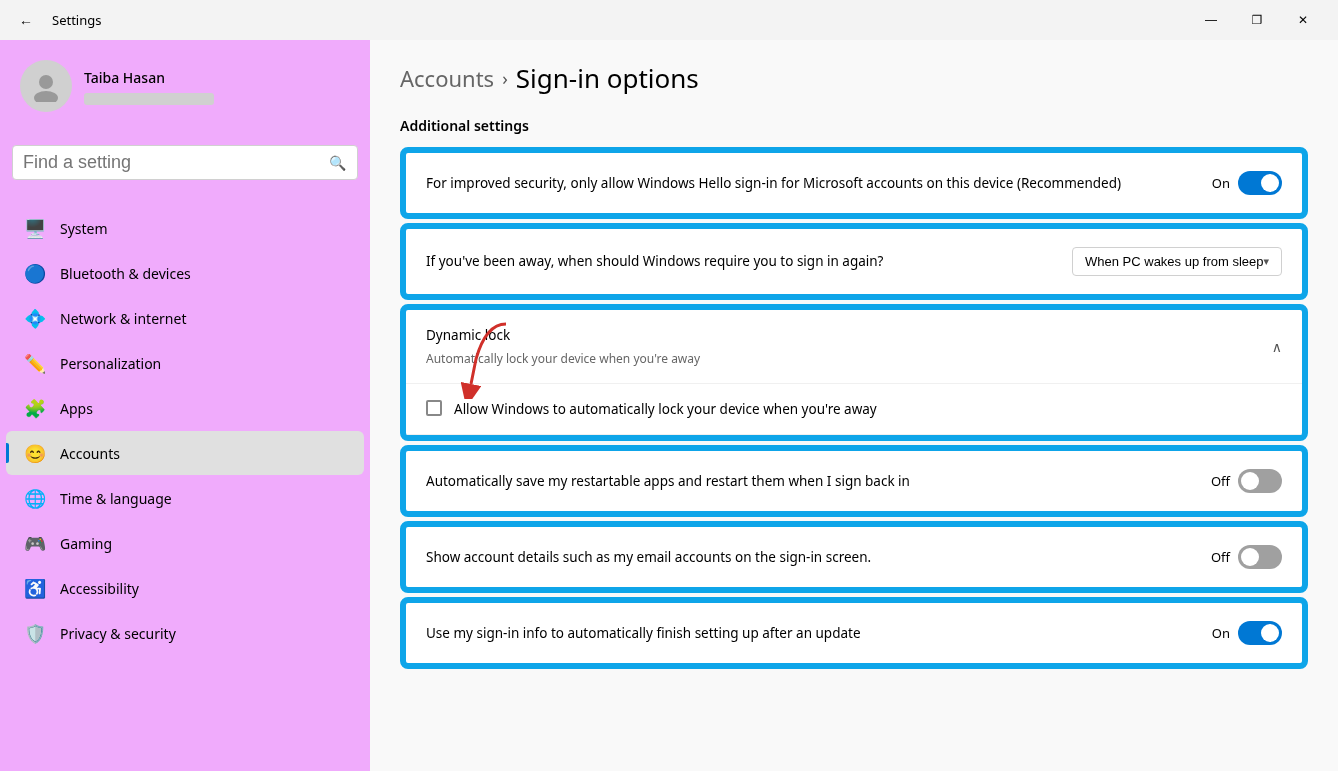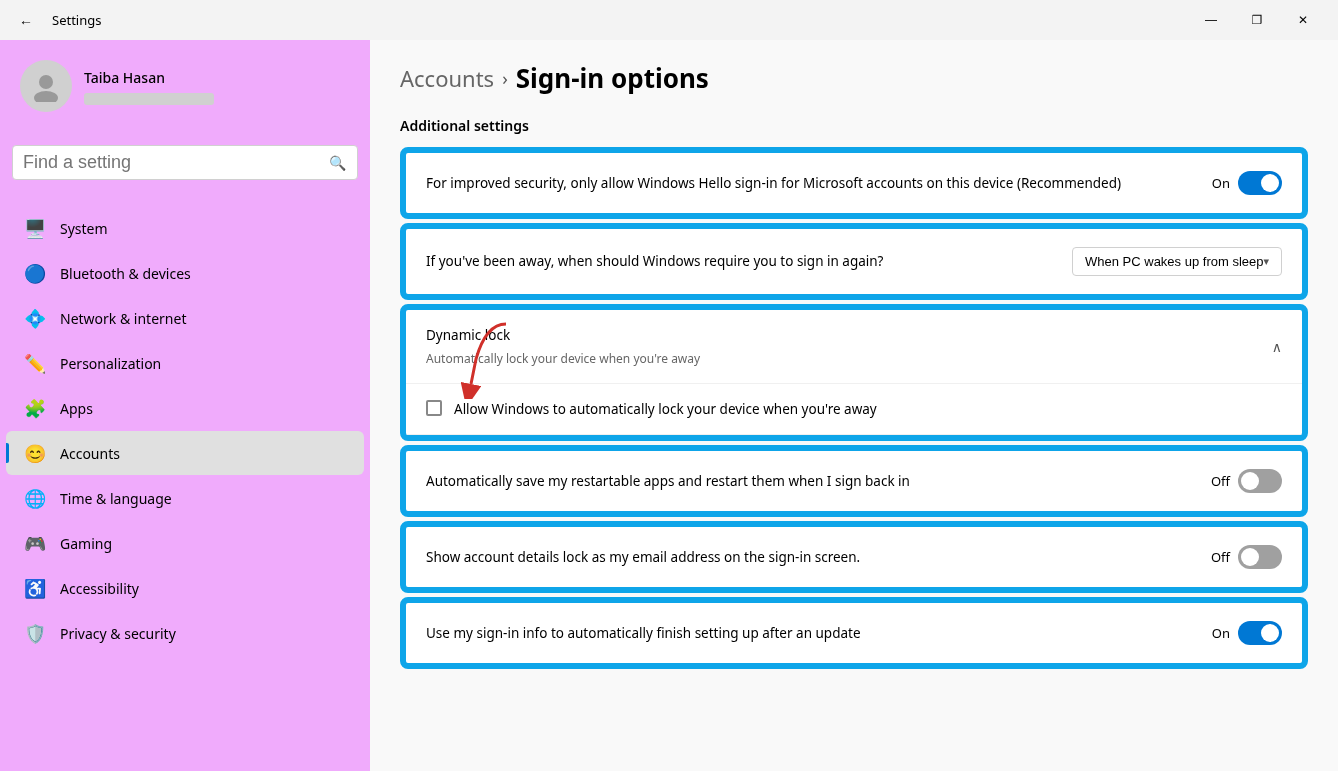--- a/index.html
+++ b/index.html
@@ -164,21 +164,21 @@
     }
     .breadcrumb-accounts {
       font-size: 22px;
       color: #666;
       font-weight: 400;
       cursor: pointer;
     }
     .breadcrumb-sep { font-size: 18px; color: #555; }
     .breadcrumb-current {
       font-size: 26px;
-      font-weight: 700;
+      font-weight: 400;
       color: #000;
     }
 
     
     .section-heading {
       font-size: 14px;
       font-weight: 600;
       color: #000;
       margin-bottom: 12px;
     }
@@ -440,21 +440,21 @@
         <span class="settings-row-text">Automatically save my restartable apps and restart them when I sign back in</span>
         <div class="settings-row-control">
           <span class="status-label">Off</span>
           <button class="toggle off"></button>
         </div>
       </div>
     </div>
 
     <div class="settings-card">
       <div class="settings-row">
-        <span class="settings-row-text">Show account details lock as my email address on the sign-in screen.</span>
+        <span class="settings-row-text">Show account details such as my email accounts on the sign-in screen.</span>
         <div class="settings-row-control">
           <span class="status-label">Off</span>
           <button class="toggle off"></button>
         </div>
       </div>
     </div>
 
     <div class="settings-card">
       <div class="settings-row">
         <span class="settings-row-text">Use my sign-in info to automatically finish setting up after an update</span>

